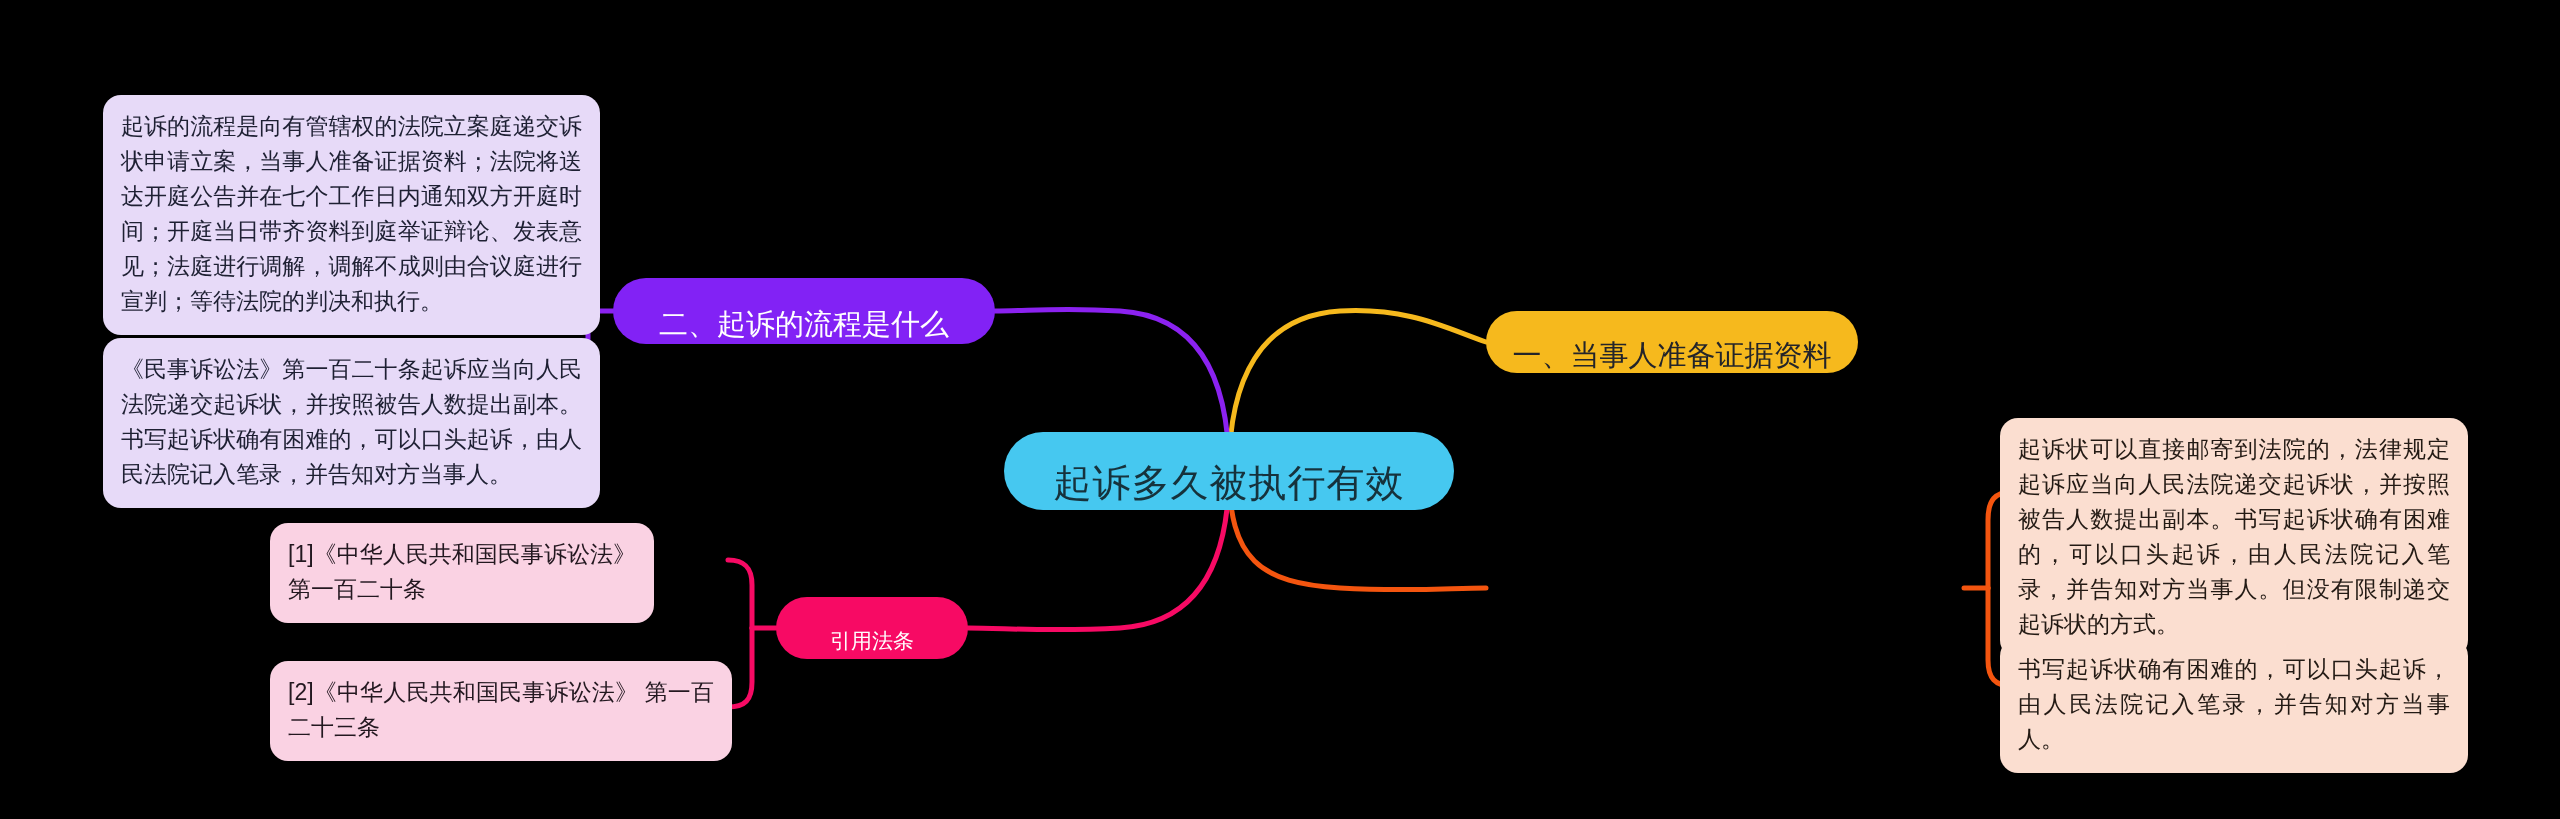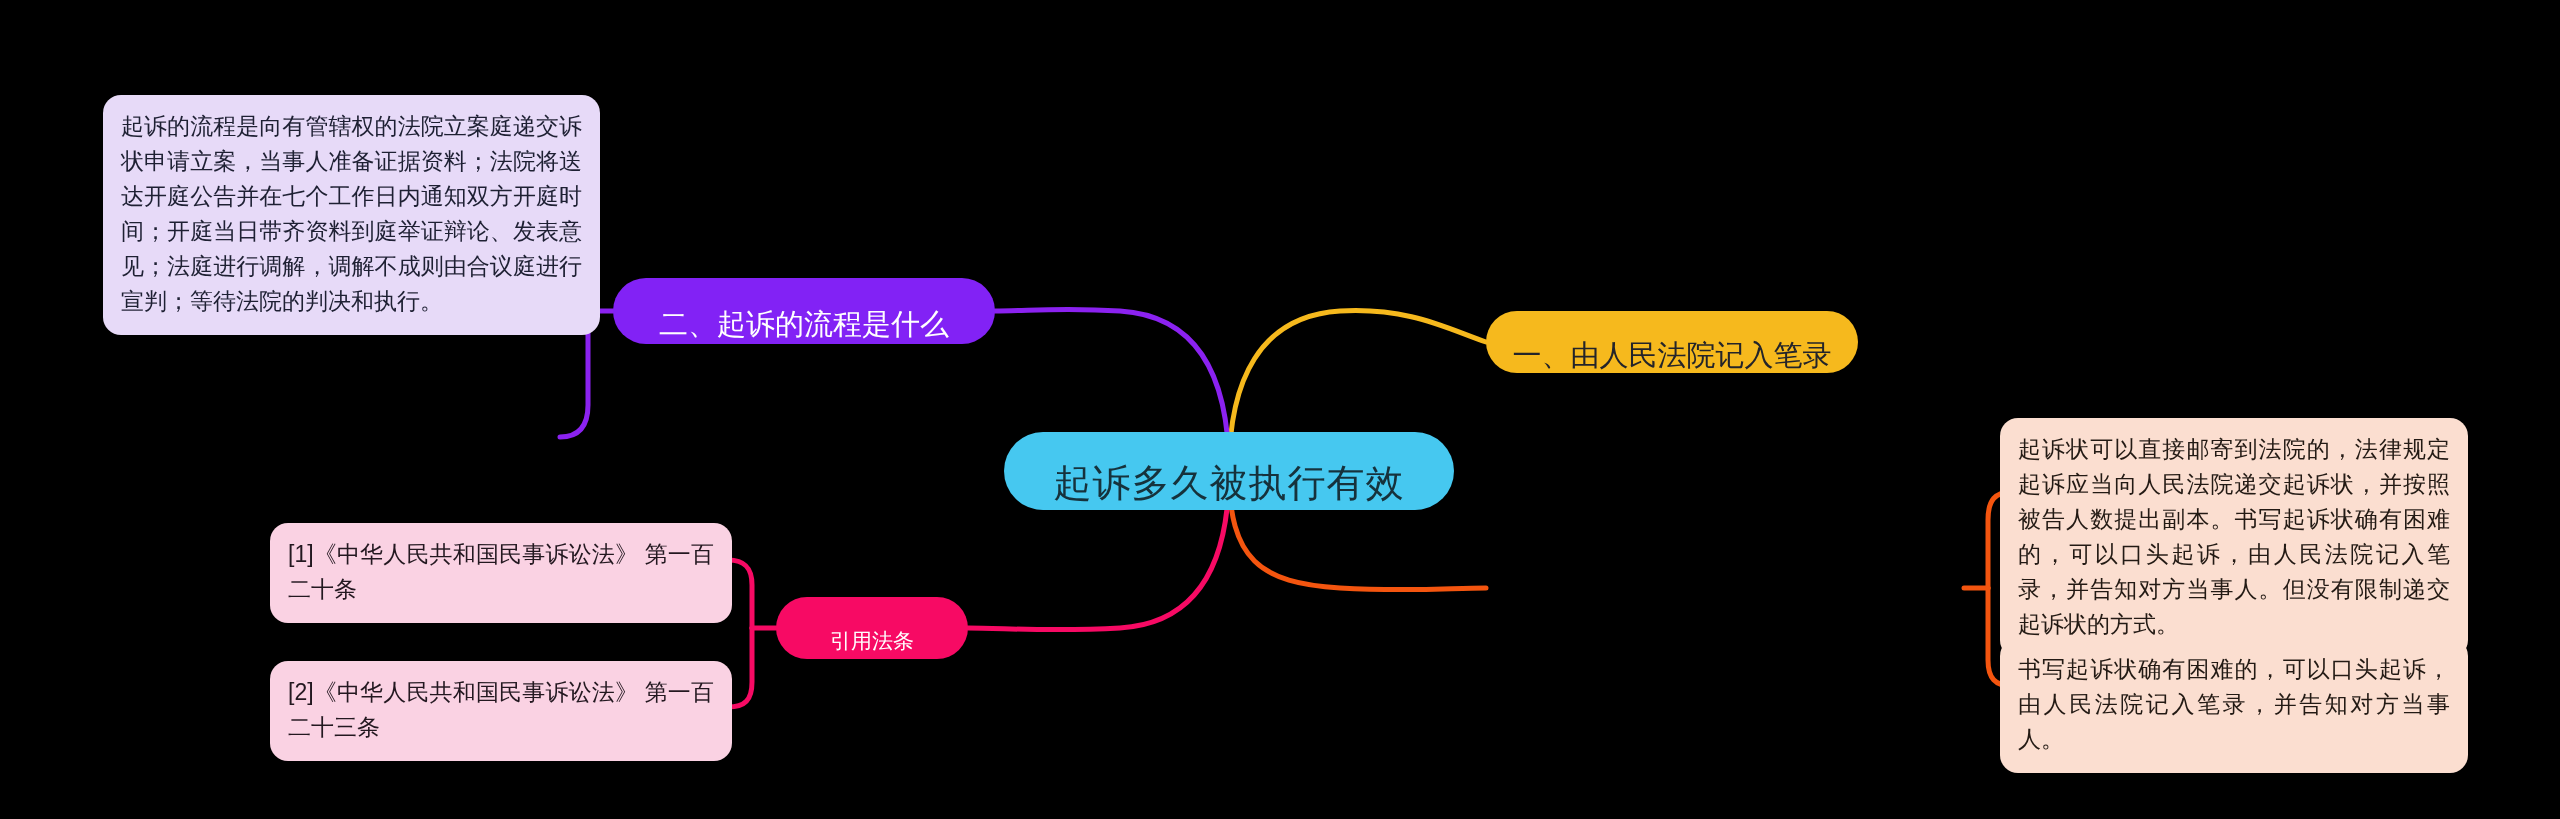--- a/index.html
+++ b/index.html
@@ -66,21 +66,21 @@
     font-size:23px;
     text-align:justify;
     text-justify:inter-ideograph;
   }
   .leaf-purple{background:#e7daf8;color:#1e2033;margin-left:8px;}
   .leaf-pink{background:#fad2e3;color:#231820;}
   .leaf-peach{background:#fbded0;color:#231a14;}
 
   #leaf-p1{left:95px;top:95px;width:497px;}
   #leaf-p2{left:95px;top:338px;width:497px;}
-  #leaf-k1{left:270px;top:523px;width:462px;}
+  #leaf-k1{left:270px;top:523px;width:384px;}
   #leaf-k2{left:270px;top:661px;width:462px;}
   #leaf-o1{left:2000px;top:418px;width:468px;}
   #leaf-o2{left:2000px;top:638px;width:468px;}
 </style>
 </head>
 <body>
 
 <div id="canvas">
 
   <svg id="edges" viewBox="0 0 2560 819" xmlns="http://www.w3.org/2000/svg">
@@ -104,31 +104,34 @@
     <path d="M1964,588 L1988,588" fill="none" stroke="#f4550f" stroke-width="5" stroke-linecap="round"></path>
     <path d="M1988,588 L1988,520 C1988,500 1995,492 2012,492" fill="none" stroke="#f4550f" stroke-width="5" stroke-linecap="round"></path>
     <path d="M1988,588 L1988,660 C1988,678 1995,686 2012,686" fill="none" stroke="#f4550f" stroke-width="5" stroke-linecap="round"></path>
   </svg>
 
   <div class="node" id="node-center">
     <span class="node-label">起诉多久被执行有效</span>
   </div>
 
   <div class="node" id="node-b1">
-    <span class="node-label">一、由人民法院记入笔录</span>
+    <span class="node-label">一、当事人准备证据资料</span>
   </div>
 
   <div class="node" id="node-b2">
     <span class="node-label">二、起诉的流程是什么</span>
   </div>
 
   <div class="leaf leaf-purple" id="leaf-p1">
     <span>起诉的流程是向有管辖权的法院立案庭递交诉状申请立案，当事人准备证据资料；法院将送达开庭公告并在七个工作日内通知双方开庭时间；开庭当日带齐资料到庭举证辩论、发表意见；法庭进行调解，调解不成则由合议庭进行宣判；等待法院的判决和执行。</span>
   </div>
 
+  <div class="leaf leaf-purple" id="leaf-p2">
+    <span>《民事诉讼法》第一百二十条起诉应当向人民法院递交起诉状，并按照被告人数提出副本。书写起诉状确有困难的，可以口头起诉，由人民法院记入笔录，并告知对方当事人。</span>
+  </div>
 
 
   <div class="leaf leaf-peach" id="leaf-o2">
     <span>书写起诉状确有困难的，可以口头起诉，由人民法院记入笔录，并告知对方当事人。</span>
   </div>
 
   <div class="leaf leaf-peach" id="leaf-o1">
     <span>起诉状可以直接邮寄到法院的，法律规定起诉应当向人民法院递交起诉状，并按照被告人数提出副本。书写起诉状确有困难的，可以口头起诉，由人民法院记入笔录，并告知对方当事人。但没有限制递交起诉状的方式。</span>
   </div>
 

